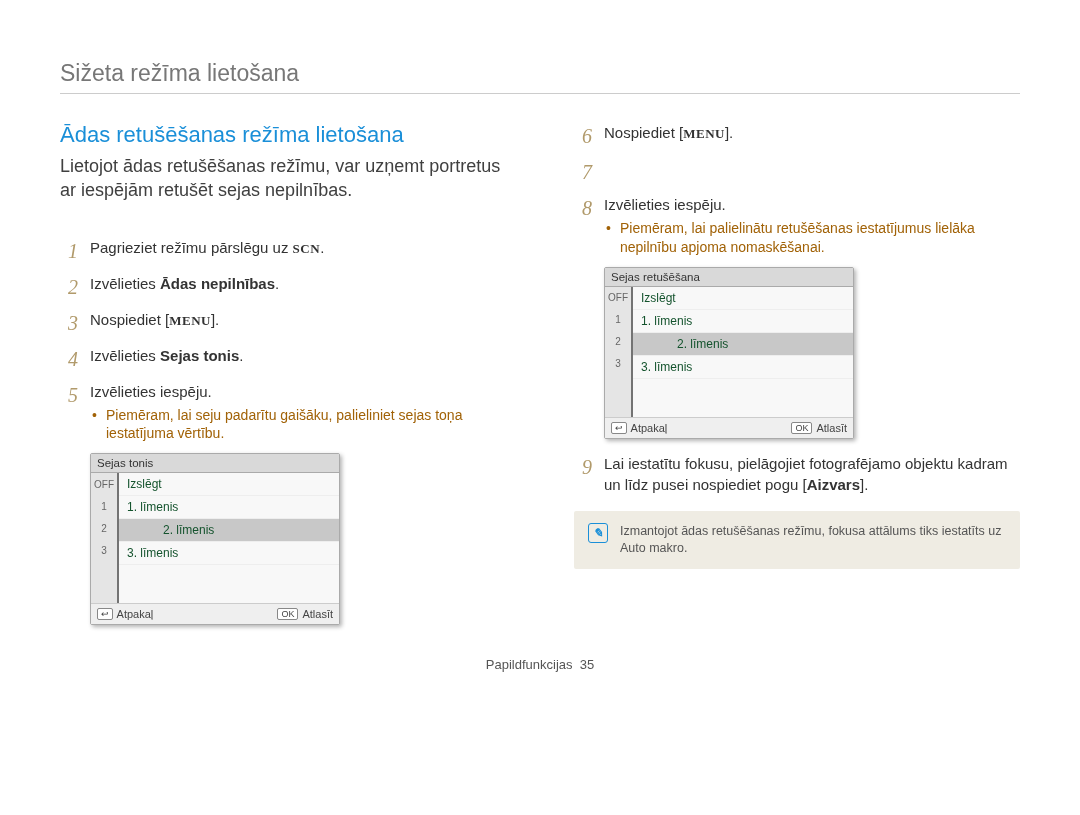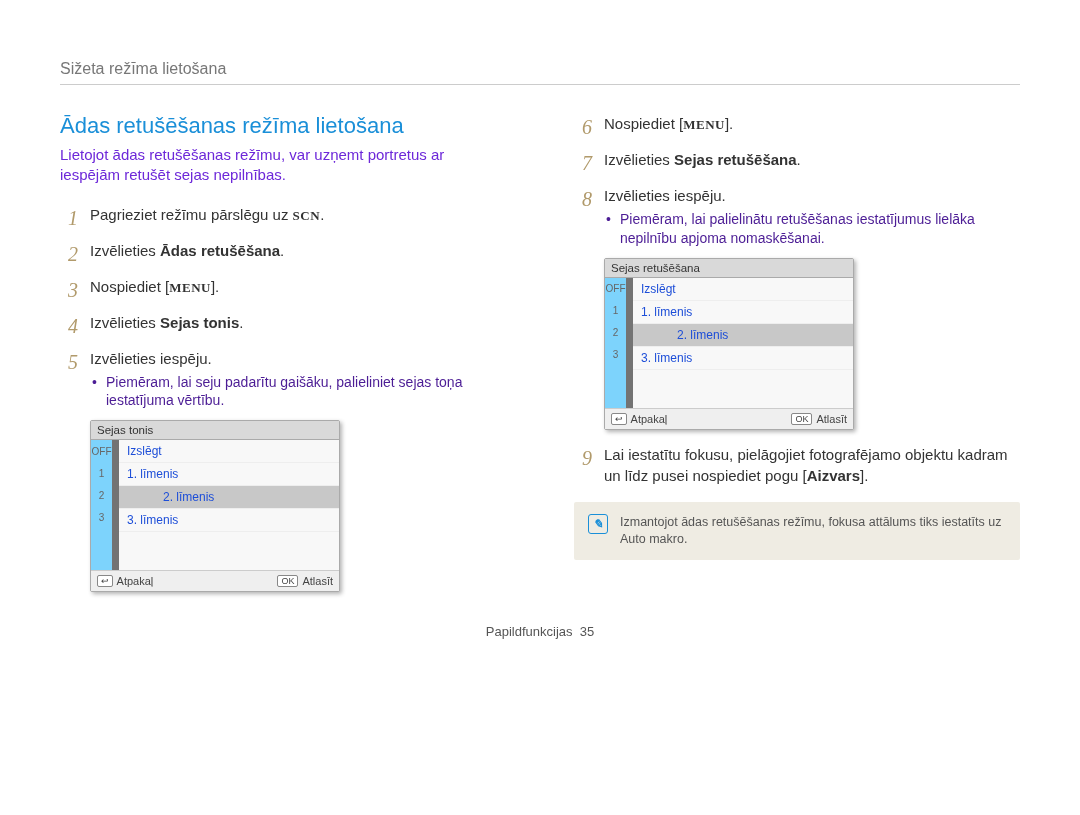--- a/index.html
+++ b/index.html
@@ -1,38 +1,38 @@
 <!DOCTYPE html>
 <html><head>
 <meta charset="utf-8">
 <style>
   * { box-sizing: border-box; margin: 0; padding: 0; }
   html, body { width: 1080px; height: 815px; background: #fff; font-family: Arial, Helvetica, sans-serif; color: #333; }
   .page { padding: 60px 60px 20px 60px; }
-  .breadcrumb { font-size: 16px; color: #777; border-bottom: 1px solid #ccc; padding-bottom: 6px; margin-bottom: 28px; }
+  .breadcrumb { font-size: 23px; color: #777; border-bottom: 1px solid #ccc; padding-bottom: 6px; margin-bottom: 28px; }
   .columns { display: flex; gap: 68px; }
   .col { flex: 1; }
   .section-title { color: #1a8fd8; font-size: 22px; font-weight: 400; margin-bottom: 6px; }
-  .intro { font-size: 15px; color: #6d28d9; line-height: 1.35; margin-bottom: 18px; }
+  .intro { font-size: 18px; color: #404040; line-height: 1.35; margin-bottom: 34px; }
   ol.steps { list-style: none; }
   ol.steps > li { display: flex; align-items: flex-start; margin-bottom: 8px; font-size: 15px; line-height: 1.4; }
   ol.steps .num { font-style: italic; font-family: Georgia, 'Times New Roman', serif; color: #b19a6b; font-size: 20px; width: 26px; flex-shrink: 0; text-align: center; margin-right: 4px; }
   ol.steps .step-body { flex: 1; }
   ol.steps .step-text b, .bold { font-weight: 700; }
   .inline-icon { font-family: Liberation Serif, serif; font-weight: 700; letter-spacing: 0.5px; font-size: 13px; vertical-align: middle; }
   .bullet { list-style: none; margin: 4px 0 0 0; }
-  .bullet li { font-size: 14px; position: relative; padding-left: 16px; line-height: 1.35; color: #4c1d95; }
+  .bullet li { font-size: 14px; position: relative; padding-left: 16px; line-height: 1.35; color: #a16207; }
   .bullet li::before { content: "•"; position: absolute; left: 2px; top: 0; }
   .menu-mock { width: 250px; border: 1px solid #aaa; background: #f8f8f8; border-radius: 2px; box-shadow: 2px 2px 4px rgba(0,0,0,0.3); margin: 10px 0 0 30px; font-size: 12px; position: relative; }
   .menu-mock .mm-title { background: #d9d9d9; border-bottom: 1px solid #aaa; padding: 3px 6px; font-size: 11.5px; color: #333; }
   .menu-mock .mm-body { display: flex; }
-  .menu-mock .mm-icons { width: 28px; background: #7dd3fc; border-right: 7px solid #737373; display: flex; flex-direction: column; }
+  .menu-mock .mm-icons { width: 28px; background: #e5e5e5; border-right: 2px solid #737373; display: flex; flex-direction: column; }
   .menu-mock .mm-icons span { height: 22px; display: flex; align-items: center; justify-content: center; font-size: 10px; color: #666; }
   .menu-mock .mm-list { flex: 1; }
-  .menu-mock .mm-item { padding: 4px 8px; border-bottom: 1px solid #eee; color: #1d4ed8; font-size: 12px; }
+  .menu-mock .mm-item { padding: 4px 8px; border-bottom: 1px solid #eee; color: #14532d; font-size: 12px; }
   .menu-mock .mm-item.sel { background: #c8c8c8; padding-left: 44px; }
   .menu-mock .mm-pad { height: 38px; }
   .menu-mock .mm-footer { display: flex; justify-content: space-between; border-top: 1px solid #ccc; padding: 4px 6px; font-size: 11px; color: #444; background: #efefef; }
   .menu-mock .mm-footer span { display: flex; align-items: center; gap: 4px; }
   .kb { display:inline-block; border:1px solid #888; border-radius:2px; padding:0 3px; font-size:9px; background:#fff; }
   .note-box { display: flex; background: #efece3; border-radius: 2px; padding: 12px 14px; margin-top: 16px; font-size: 12.5px; color: #555; line-height: 1.35; }
   .note-box .note-icon { width: 20px; height: 20px; border: 1.5px solid #1a8fd8; color: #1a8fd8; border-radius: 3px; display: flex; align-items: center; justify-content: center; font-size: 12px; margin-right: 12px; flex-shrink: 0; font-style: italic; font-weight: 700; }
   .footer { text-align: center; font-size: 13px; color: #555; margin-top: 32px; }
 </style>
 </head>
@@ -53,21 +53,21 @@
           <div class="step-body">
             <span class="step-text">
               <span>Pagrieziet režīmu pārslēgu uz </span><span class="inline-icon">SCN</span><span>.</span>
             </span>
           </div>
         </li>
         <li>
           <span class="num">2</span>
           <div class="step-body">
             <span class="step-text">
-              <span>Izvēlieties </span><b>Ādas retušēšana</b><span>.</span>
+              <span>Izvēlieties </span><b>Ādas nepilnības</b><span>.</span>
             </span>
           </div>
         </li>
         <li>
           <span class="num">3</span>
           <div class="step-body">
             <span class="step-text">
               <span>Nospiediet [</span><span class="inline-icon">MENU</span><span>].</span>
             </span>
           </div>
@@ -126,25 +126,20 @@
         <li>
           <span class="num">6</span>
           <div class="step-body">
             <span class="step-text">
               <span>Nospiediet [</span><span class="inline-icon">MENU</span><span>].</span>
             </span>
           </div>
         </li>
         <li>
           <span class="num">7</span>
-          <div class="step-body">
-            <span class="step-text">
-              <span>Izvēlieties </span><b>Sejas retušēšana</b><span>.</span>
-            </span>
-          </div>
         </li>
         <li>
           <span class="num">8</span>
           <div class="step-body">
             <span class="step-text">Izvēlieties iespēju.</span>
             <ul class="bullet">
               <li>Piemēram, lai palielinātu retušēšanas iestatījumus lielāka nepilnību apjoma nomaskēšanai.</li>
             </ul>
           </div>
         </li>

